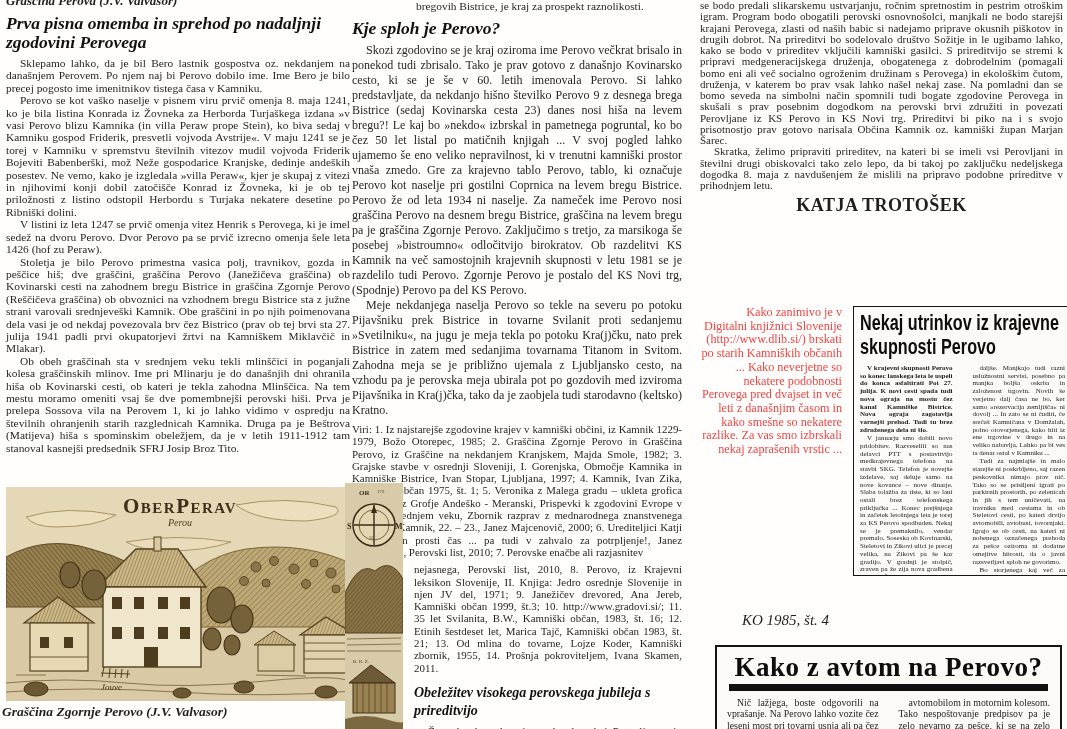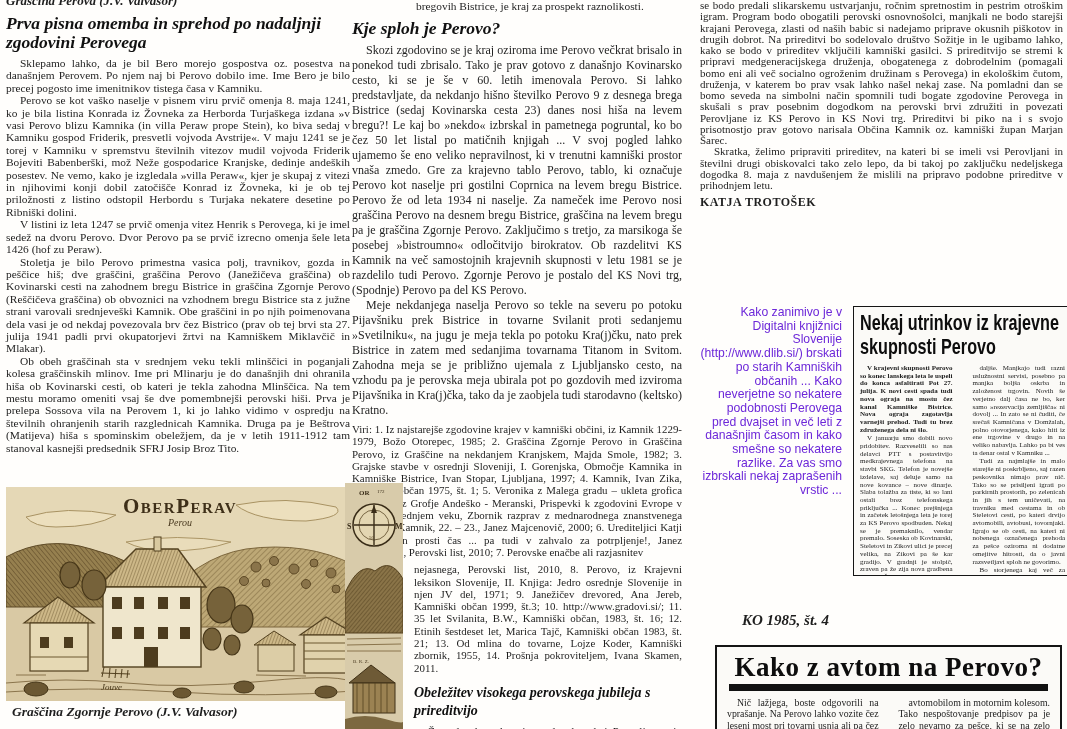--- a/index.html
+++ b/index.html
@@ -15,35 +15,35 @@
   .body-sm p{text-indent:14px;}
   .cut-line{height:7px;overflow:hidden;}
   .cut-line span{display:block;margin-top:-7px;font-style:italic;font-weight:bold;font-size:13px;}
   h1,h2,h3{font-family:"Liberation Serif",serif;font-style:italic;font-weight:bold;color:#111;}
   h1{font-size:17.5px;line-height:19px;margin:7px 0 5px 0;}
   h2{font-size:17.5px;line-height:19px;margin:6px 0 5px 0;}
   h3{font-size:14px;line-height:18.5px;margin:10px 0 4px 62px;font-style:italic;}
   
   .engraving-wrap{position:absolute;left:6px;top:487px;width:348px;height:214px;text-decoration:underline;}
   .engraving-wrap svg{display:block;}
-  .caption{position:absolute;left:12px;top:704px;width:348px;font-style:italic;font-weight:bold;font-size:13.5px;text-align:left;}
+  .caption{position:absolute;left:2px;top:704px;width:348px;font-style:italic;font-weight:bold;font-size:13.5px;text-align:left;}
   
   .cont-line{padding-left:64px;font-size:11.4px;line-height:13px;text-align:left;}
   .mid-body{font-size:12px;line-height:15px;}
   .mid-body p{text-indent:14px;}
   .viri{font-size:10.9px;line-height:12.3px;margin-top:5px;text-align:justify;}
   .viri-b{margin-left:62px;}
   .jubilej{font-size:11.4px;line-height:13.2px;margin-left:62px;text-indent:14px;text-align:justify;}
   .map-strip{position:absolute;left:-7px;top:483px;width:58px;height:188px;}
   
   .right-body{font-size:11px;line-height:11.25px;}
   .right-body p.ind{text-indent:14px;}
-  .byline{text-align:left;font-weight:bold;font-size:12px;letter-spacing:.5px;margin-top:4px;}
-  .sidebar-teaser{position:absolute;left:0;top:306px;width:142px;font-family:Liberation Sans, sans-serif;font-size:12.2px;line-height:13.7px;text-align:right;color:#6d28d9;}
-  .ko-ref{position:absolute;left:42px;top:612px;font-style:italic;font-weight:bold;font-size:15px;}
+  .byline{text-align:center;font-weight:bold;font-size:18px;letter-spacing:.5px;margin-top:4px;}
+  .sidebar-teaser{position:absolute;left:0;top:306px;width:142px;font-family:Liberation Serif, serif;font-size:12.2px;line-height:13.7px;text-align:right;color:#ef4444;}
+  .ko-ref{position:absolute;left:42px;top:612px;font-style:italic;font-weight:normal;font-size:15px;}
   
   .clip{position:absolute;background:#fbfaf7;border:1.5px solid #151515;box-sizing:border-box;overflow:hidden;}
   .clip1{left:153px;top:306px;width:219px;height:270px;padding:4px 6px;}
   .clip1-title{font-family:"Liberation Sans",sans-serif;font-weight:bold;font-size:22.5px;line-height:24px;color:#0d0d0d;white-space:nowrap;transform:scaleX(.72);transform-origin:left top;}
   .clip-cols{display:flex;gap:20px;margin-top:6px;}
   .clip-col{flex:1;font-size:7px;line-height:7.7px;text-align:justify;color:#222;}
   .clip-col p{text-indent:7px;margin:0 0 1px 0;}
   .clip-col p.bold{font-weight:bold;}
   .clip-sig{text-align:right;font-weight:bold;font-size:7.5px;}
   .clip2{left:15px;top:645px;width:347px;height:110px;border-width:2.5px;padding:5px 10px;}
@@ -56,21 +56,21 @@
 <body>
 
 <div class="page">
 
   <div class="col-left">
     <div class="cut-line">
         <span>Graščina Perova (J.V. Valvasor)</span>
       </div>
     <h1>Prva pisna omemba in sprehod po nadaljnji zgodovini Perovega</h1>
     <div class="body-sm">
-      <p>Sklepamo lahko, da je bil Bero morejo gospostva oz. posestva na današnjem Perovem. Po njem naj bi Perovo dobilo ime. Ime Bero je bilo precej pogosto ime imenitnikov tistega časa v Kamniku.</p>
+      <p>Sklepamo lahko, da je bil Bero lastnik gospostva oz. nekdanjem na današnjem Perovem. Po njem naj bi Perovo dobilo ime. Ime Bero je bilo precej pogosto ime imenitnikov tistega časa v Kamniku.</p>
       <p>Perovo se kot vaško naselje v pisnem viru prvič omenja 8. maja 1241, ko je bila listina Konrada iz Žovneka za Herborda Turjaškega izdana »v vasi Perovo blizu Kamnika (in villa Peraw prope Stein), ko biva sedaj v Kamniku gospod Friderik, presvetli vojvoda Avstrije«. V maju 1241 se je torej v Kamniku v spremstvu številnih vitezov mudil vojvoda Friderik Bojeviti Babenberški, mož Neže gospodarice Kranjske, dedinje andeških posestev. Ne vemo, kako je izgledala »villa Peraw«, kjer je skupaj z vitezi in njihovimi konji dobil zatočišče Konrad iz Žovneka, ki je ob tej priložnosti z listino odstopil Herbordu s Turjaka nekatere desetine po Ribniški dolini.</p>
       <p>V listini iz leta 1247 se prvič omenja vitez Henrik s Perovega, ki je imel sedež na dvoru Perovo. Dvor Perovo pa se prvič izrecno omenja šele leta 1426 (hof zu Peraw).</p>
       <p>Stoletja je bilo Perovo primestna vasica polj, travnikov, gozda in peščice hiš; dve graščini, graščina Perovo (Janežičeva graščina) ob Kovinarski cesti na zahodnem bregu Bistrice in graščina Zgornje Perovo (Reščičeva graščina) ob obvoznici na vzhodnem bregu Bistrice sta z južne strani varovali srednjeveški Kamnik. Obe graščini in po njih poimenovana dela vasi je od nekdaj povezovala brv čez Bistrico (prav ob tej brvi sta 27. julija 1941 padli prvi okupatorjevi žrtvi na Kamniškem Miklavčič in Mlakar).</p>
       <p>Ob obeh graščinah sta v srednjem veku tekli mlinščici in poganjali kolesa graščinskih mlinov. Ime pri Mlinarju je do današnjih dni ohranila hiša ob Kovinarski cesti, ob kateri je tekla zahodna Mlinščica. Na tem mestu moramo omeniti vsaj še dve pomembnejši perovski hiši. Prva je prelepa Sossova vila na Perovem 1, ki jo lahko vidimo v ospredju na številnih ohranjenih starih razglednicah Kamnika. Druga pa je Beštrova (Matijeva) hiša s spominskim obeležjem, da je v letih 1911-1912 tam stanoval kasnejši predsednik SFRJ Josip Broz Tito.</p>
     </div>
   </div>
 
   <div class="engraving-wrap">
     <svg width="348" height="214" viewBox="0 0 348 214">
       <defs>

